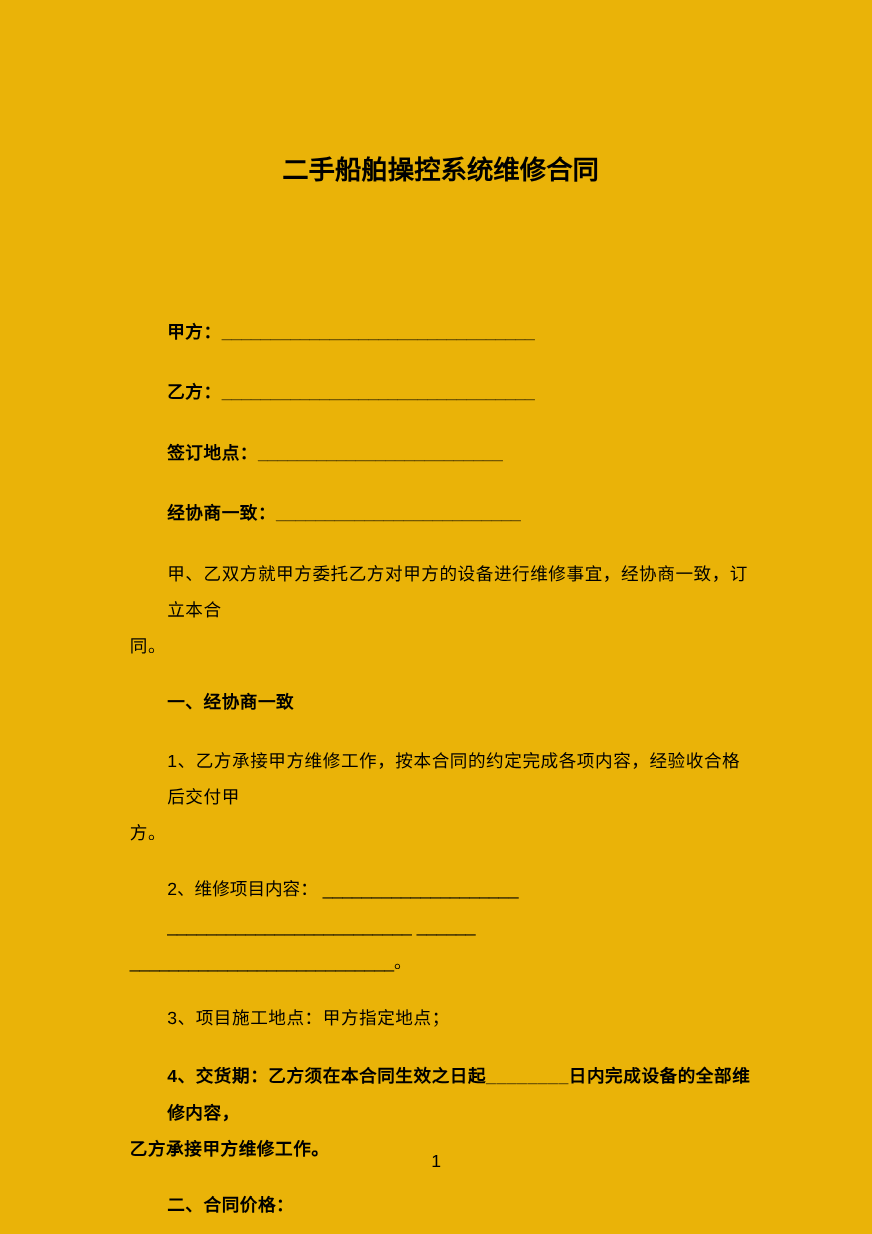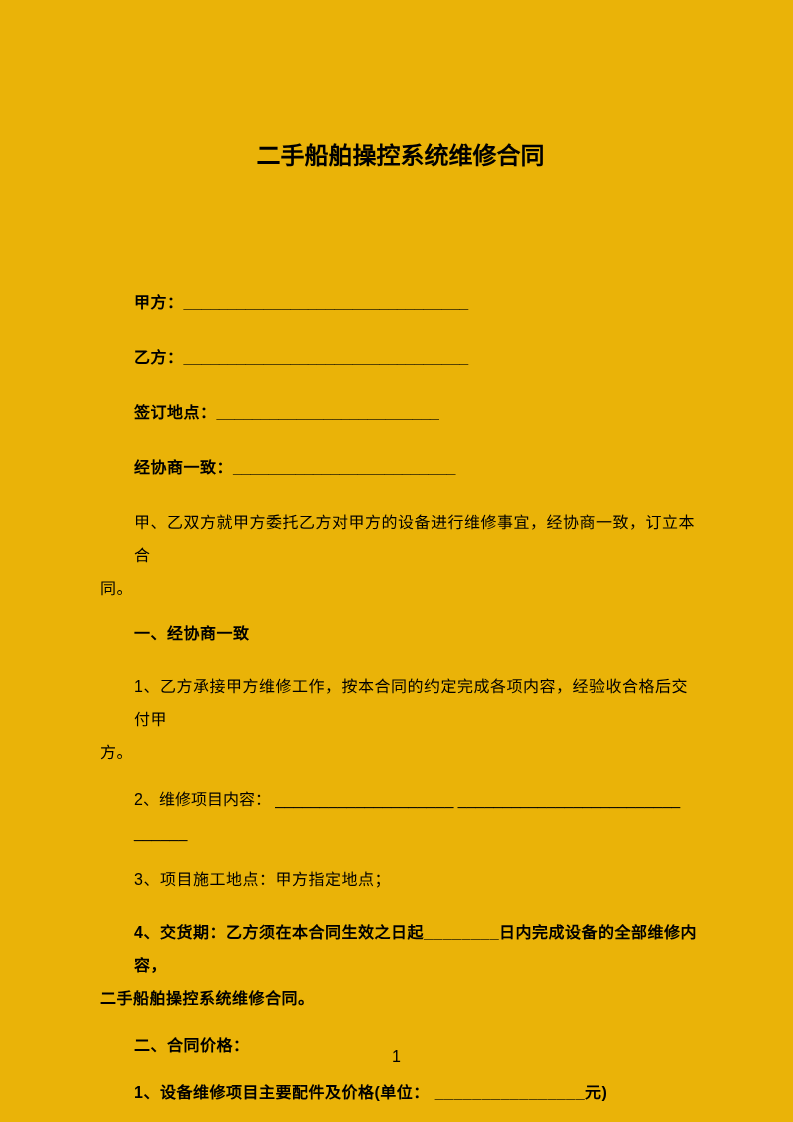--- a/index.html
+++ b/index.html
@@ -21,21 +21,21 @@
   }
   .title {
     margin: 0;
     padding-top: 140px;
     text-align: center;
     font-size: 24px;
     line-height: 32px;
     font-weight: bold;
   }
   .para {
-    margin: 0;
+    margin: 18px;
     font-size: 16px;
     line-height: 33px;
     font-weight: normal;
     letter-spacing: 0.5px;
   }
   .bold { font-weight: bold; }
   .line { display: block; }
   .indent { padding-left: 34px; }
   .first-field { margin-top: 114px; }
   .mb22 { margin-bottom: 22px; }
@@ -76,27 +76,28 @@
 
   <p class="para bold mb20 indent">一、经协商一致</p>
 
   <p class="para mb14">
     <span class="line indent">1、乙方承接甲方维修工作，按本合同的约定完成各项内容，经验收合格后交付甲</span>
     <span class="line">方。</span>
   </p>
 
   <p class="para mb14">
     <span class="line indent blank">2、维修项目内容： ____________________ _________________________ ______</span>
+    <span class="line blank">___________________________。</span>
   </p>
 
   <p class="para mb20 indent">3、项目施工地点：甲方指定地点；</p>
 
   <p class="para bold mb14">
     <span class="line indent">4、交货期：乙方须在本合同生效之日起________日内完成设备的全部维修内容，</span>
-    <span class="line">二手船舶操控系统维修合同。</span>
+    <span class="line">乙方承接甲方维修工作。</span>
   </p>
 
   <p class="para bold mb14 indent">二、合同价格：</p>
 
   <p class="para bold indent">1、设备维修项目主要配件及价格(单位： ________________元)</p>
 
   <div class="page-number">1</div>
 
 </div>
 

